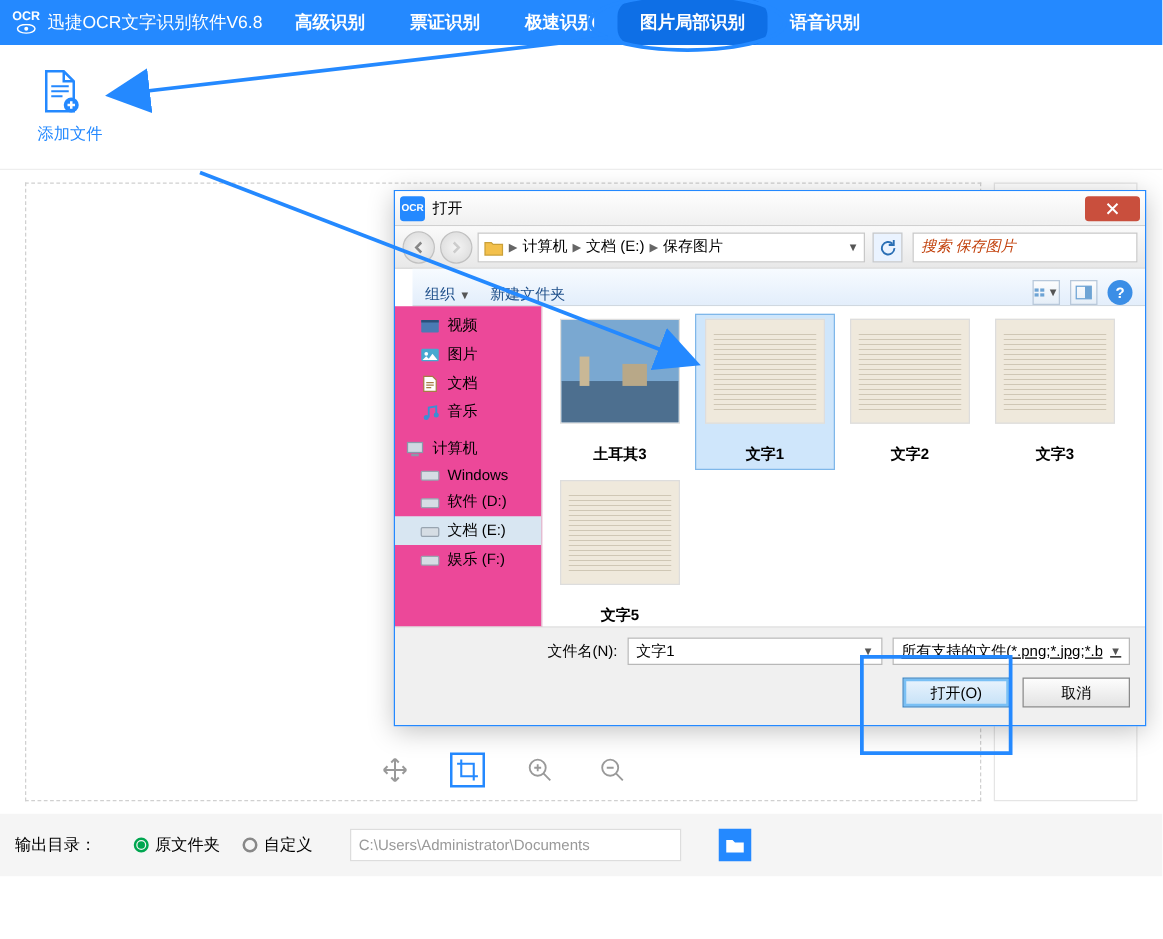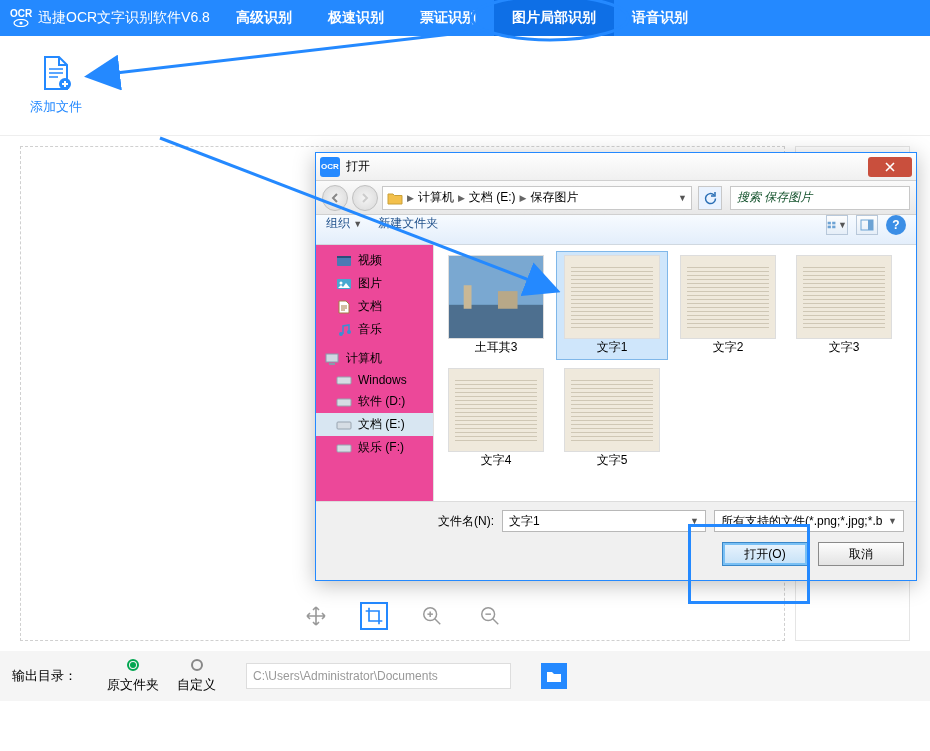--- a/index.html
+++ b/index.html
@@ -4,83 +4,83 @@
 <style>
 * { margin: 0; padding: 0; box-sizing: border-box; font-family: "Microsoft YaHei", Arial, sans-serif; }
 body { width: 930px; height: 751px; background: #fff; overflow: hidden; position: relative; }
 
 
 .topbar { height: 36px; background: #2489ff; display: flex; align-items: center; color: #fff; font-size: 14px; }
 .logo { display: flex; align-items: center; padding: 0 8px; gap: 4px; }
 .logo-icon { width: 26px; height: 26px; display: flex; flex-direction: column; align-items: center; justify-content: center; font-size: 10px; font-weight: bold; line-height: 1; }
 .tabs { display: flex; height: 100%; }
 .tab { padding: 0 18px; height: 100%; display: flex; align-items: center; cursor: pointer; font-weight: bold; }
-.tab.active { background: #0e6fe6; }
+.tab.active { background: #0e6fe6; border-radius: 13px; }
 
 
 .toolbar { height: 100px; background: #fff; border-bottom: 1px solid #eee; display: flex; align-items: center; padding: 0 20px; }
-.add-file { display: flex; flex-direction: column; align-items: center; gap: 4px; padding: 10px; cursor: pointer; color: #2489ff; font-size: 13px; }
+.add-file { display: flex; flex-direction: column; gap: 4px; padding: 10px; cursor: pointer; color: #2489ff; font-size: 13px; }
 .add-file-icon svg { width: 36px; height: 36px; }
 
 
 .main { display: flex; height: 515px; padding: 10px 20px; gap: 10px; }
 .canvas { flex: 1; border: 1px dashed #d0d0d0; display: flex; flex-direction: column; align-items: center; justify-content: center; position: relative; }
 .placeholder-icon svg { width: 130px; height: 100px; }
 .canvas-tools { position: absolute; bottom: 10px; display: flex; gap: 30px; align-items: center; }
 .tool { width: 28px; height: 28px; display: flex; align-items: center; justify-content: center; cursor: pointer; }
 .tool.active { border: 2px solid #2489ff; color: #2489ff; }
 .sidepanel { width: 115px; border: 1px solid #e5e5e5; }
 
 
 .footer { height: 50px; background: #f5f5f5; display: flex; align-items: center; padding: 0 12px; font-size: 13px; gap: 30px; }
 .radio-group { display: flex; align-items: center; gap: 18px; }
-.radio { display: flex; align-items: center; gap: 5px; flex-direction: column; }
+.radio { display: flex; align-items: center; gap: 5px; }
 .radio-circle { width: 12px; height: 12px; border-radius: 50%; border: 2px solid #888; display: inline-block; position: relative; }
 .radio-circle.checked { border-color: #00a650; }
 .radio-circle.checked::after { content: ''; position: absolute; width: 6px; height: 6px; background: #00a650; border-radius: 50%; top: 1px; left: 1px; }
 .path-input { flex: 0 0 265px; height: 26px; border: 1px solid #ddd; background: #fff; padding: 0 6px; color: #999; font-size: 12px; display: flex; align-items: center; overflow: hidden; }
 .folder-btn { width: 26px; height: 26px; background: #2489ff; display: flex; align-items: center; justify-content: center; cursor: pointer; }
 
 
 .dialog { position: absolute; left: 315px; top: 152px; width: 602px; background: #fff; border: 1px solid #2489ff; box-shadow: 0 4px 20px rgba(0,0,0,.25); font-size: 12px; }
 .dlg-title { height: 28px; background: linear-gradient(#fefefe,#f0f0f0); border-bottom: 1px solid #d0d0d0; display: flex; align-items: center; padding: 0 4px; }
 .dlg-title-icon { width: 20px; height: 20px; background: #2489ff; border-radius: 3px; display: flex; align-items: center; justify-content: center; color: #fff; font-size: 8px; font-weight: bold; margin-right: 6px; }
 .dlg-close { margin-left: auto; width: 44px; height: 20px; background: #c94f3d; border-radius: 3px; display: flex; align-items: center; justify-content: center; cursor: pointer; }
 .dlg-close svg { width: 10px; height: 10px; }
 .dlg-nav { height: 34px; background: linear-gradient(#fafafa,#e8e8e8); border-bottom: 1px solid #d0d0d0; display: flex; align-items: center; padding: 0 6px; gap: 4px; }
 .nav-btn { width: 26px; height: 26px; border-radius: 50%; background: radial-gradient(#f5f5f5,#d8d8d8); border: 1px solid #c0c0c0; display: flex; align-items: center; justify-content: center; }
 .breadcrumb { flex: 1; height: 24px; border: 1px solid #c8c8c8; background: #fff; display: flex; align-items: center; padding: 0 4px; gap: 4px; }
 .bc-sep { color: #666; font-size: 9px; }
 .refresh { width: 24px; height: 24px; border: 1px solid #c8c8c8; background: #eaf3ff; margin-left: 2px; display: flex; align-items: center; justify-content: center; }
-.search { width: 180px; height: 24px; border: 1px solid #c8c8c8; background: #fff; margin-left: 4px; padding: 0 6px; color: #14532d; font-style: italic; display: flex; align-items: center; }
-.dlg-toolbar { height: 30px; background: linear-gradient(#f7fbff,#e3eefb); border-bottom: 1px solid #d0d8e0; display: flex; align-items: flex-start; padding: 0 10px; gap: 16px; }
+.search { width: 180px; height: 24px; border: 1px solid #c8c8c8; background: #fff; margin-left: 4px; padding: 0 6px; color: #c2410c; font-style: italic; display: flex; align-items: center; }
+.dlg-toolbar { height: 30px; background: linear-gradient(#f7fbff,#e3eefb); border-bottom: 1px solid #d0d8e0; display: flex; align-items: flex-end; padding: 0 10px; gap: 16px; margin-left: 14px; }
 .dlg-toolbar a { color: #1e4f8a; cursor: pointer; }
 .tb-right { margin-left: auto; display: flex; gap: 8px; align-items: center; }
 .tb-icon { width: 22px; height: 20px; border: 1px solid #b8c8da; background: linear-gradient(#fdfdfd,#e5eef8); display: flex; align-items: center; justify-content: center; }
 .tb-help { width: 20px; height: 20px; border-radius: 50%; background: #3b8ee6; color: #fff; font-weight: bold; display: flex; align-items: center; justify-content: center; font-size: 12px; }
 
 .dlg-body { display: flex; height: 256px; }
 .tree { width: 118px; background: #ec4899; border-right: 1px solid #e0e0e0; overflow: hidden; padding-top: 4px; }
 .tree-item { display: flex; align-items: center; gap: 6px; padding: 3px 6px 3px 20px; cursor: pointer; white-space: nowrap; }
 .tree-group { padding: 3px 6px 3px 8px; display: flex; align-items: center; gap: 6px; margin-top: 6px; }
 .tree-item.selected { background: #d8e6f2; }
 .tree-icon { width: 16px; height: 14px; flex-shrink: 0; }
 
 .files { flex: 1; background: #fff; padding: 6px; display: flex; flex-wrap: wrap; align-content: flex-start; gap: 4px; overflow: hidden; }
 .file-item { width: 112px; display: flex; flex-direction: column; align-items: center; padding: 4px; cursor: pointer; }
 .file-item.selected { background: #cfe6fb; border: 1px solid #7fb7e9; padding: 3px; }
 .thumb { width: 96px; height: 84px; background: #efe9dc; border: 1px solid #ddd; display: flex; align-items: center; justify-content: center; overflow: hidden; position: relative; }
 .thumb.photo { background: linear-gradient(#6b9dc7 60%, #8db4d6 60%); }
 .thumb.doc::before { content: ''; position: absolute; inset: 8px 6px; background: repeating-linear-gradient(#efe9dc, #efe9dc 3px, #cfc7b5 3px, #cfc7b5 4px); }
-.file-label { margin-top: 0; font-size: 12px; }
+.file-label { margin-top: 16px; font-size: 12px; font-weight: bold; }
 
 .dlg-bottom { padding: 8px 12px 14px; background: #f0f0f0; border-top: 1px solid #dcdcdc; }
 .filename-row { display: flex; align-items: center; gap: 8px; margin-bottom: 10px; padding-left: 110px; }
 .filename-input { flex: 1; height: 22px; border: 1px solid #b8b8b8; background: #fff; padding: 0 6px; display: flex; align-items: center; justify-content: space-between; }
-.filetype { width: 190px; height: 22px; border: 1px solid #b8b8b8; background: #fff; padding: 0 6px; display: flex; align-items: center; justify-content: space-between; overflow: hidden; white-space: nowrap; }
+.filetype { width: 190px; height: 22px; border: 1px solid #b8b8b8; background: #fff; padding: 0 6px; display: flex; align-items: center; justify-content: space-between; overflow: hidden; white-space: nowrap; text-decoration: underline; }
 .btn-row { display: flex; justify-content: flex-end; gap: 10px; }
 .win-btn { width: 86px; height: 24px; border: 1px solid #8a8a8a; background: linear-gradient(#fdfdfd,#e3e3e3); display: flex; align-items: center; justify-content: center; cursor: pointer; font-size: 12px; }
 .win-btn.primary { border: 1px solid #3a87c8; background: linear-gradient(#eaf4fd,#c5e1f7); box-shadow: 0 0 0 2px #79c0f5 inset; margin-left: 47px; }
 
 
 .anno-box { position: absolute; border: 3px solid #2489ff; pointer-events: none; }
 .arrow-svg { position: absolute; left: 0; top: 0; pointer-events: none; }
 
 
 .caret { font-size: 9px; color: #555; }
@@ -95,22 +95,22 @@
       <span>OCR</span>
       <svg width="16" height="8" viewBox="0 0 16 8">
           <ellipse cx="8" cy="4" rx="7" ry="3.5" fill="none" stroke="#fff" stroke-width="1.2"></ellipse>
           <circle cx="8" cy="4" r="1.6" fill="#fff"></circle>
         </svg>
     </div>
     <span>迅捷OCR文字识别软件V6.8</span>
   </div>
   <div class="tabs">
     <div class="tab">高级识别</div>
+    <div class="tab">票证识别</div>
     <div class="tab">极速识别</div>
-    <div class="tab">票证识别</div>
     <div class="tab active">图片局部识别</div>
     <div class="tab">语音识别</div>
   </div>
 </div>
 
 <div class="toolbar">
   <div class="add-file">
     <span class="add-file-icon">
       <svg viewBox="0 0 36 36">
           <path d="M7 2h14l8 8v24H7z" fill="none" stroke="#2489ff" stroke-width="2"></path>
@@ -333,24 +333,20 @@
       <div class="file-item">
         <div class="thumb doc"></div>
         <span class="file-label">文字2</span>
       </div>
       <div class="file-item">
         <div class="thumb doc"></div>
         <span class="file-label">文字3</span>
       </div>
       <div class="file-item">
         <div class="thumb doc"></div>
-        <span class="file-label">文字4</span>
-      </div>
-      <div class="file-item">
-        <div class="thumb doc"></div>
         <span class="file-label">文字5</span>
       </div>
     </div>
   </div>
   <div class="dlg-bottom">
     <div class="filename-row">
       <span>文件名(N):</span>
       <div class="filename-input">
         <span>文字1</span>
           <span class="caret caret-down"></span>

